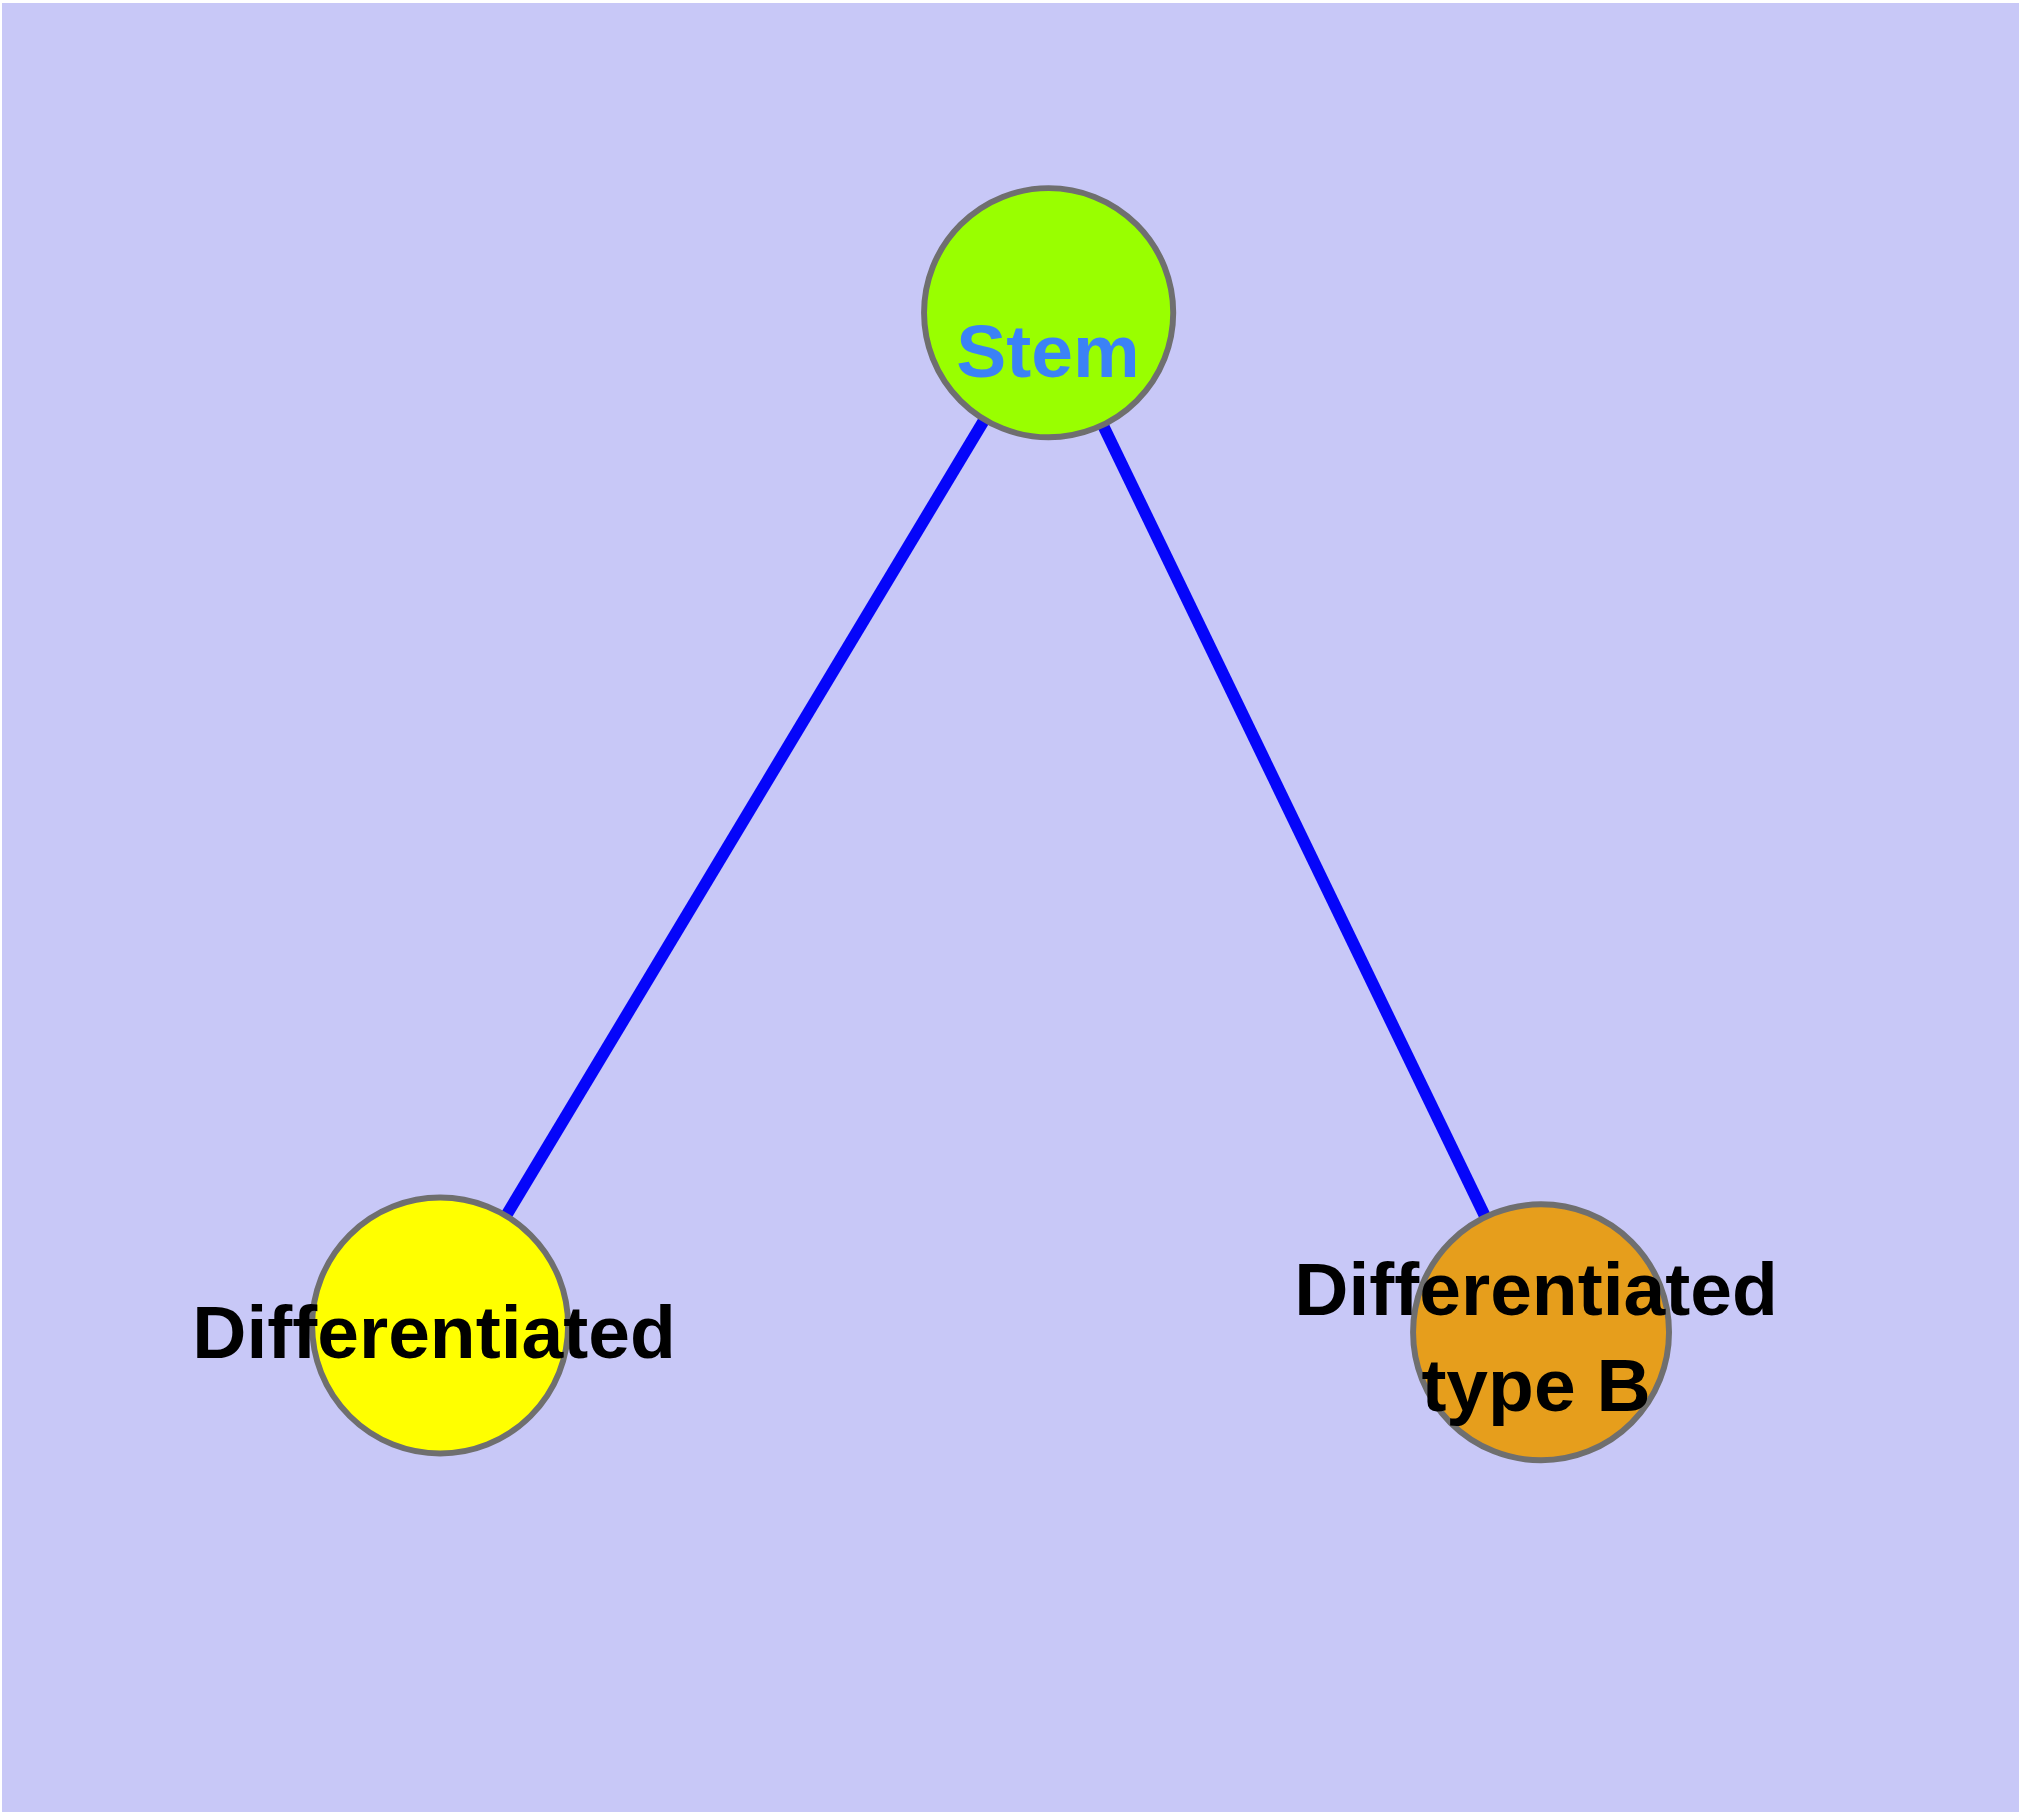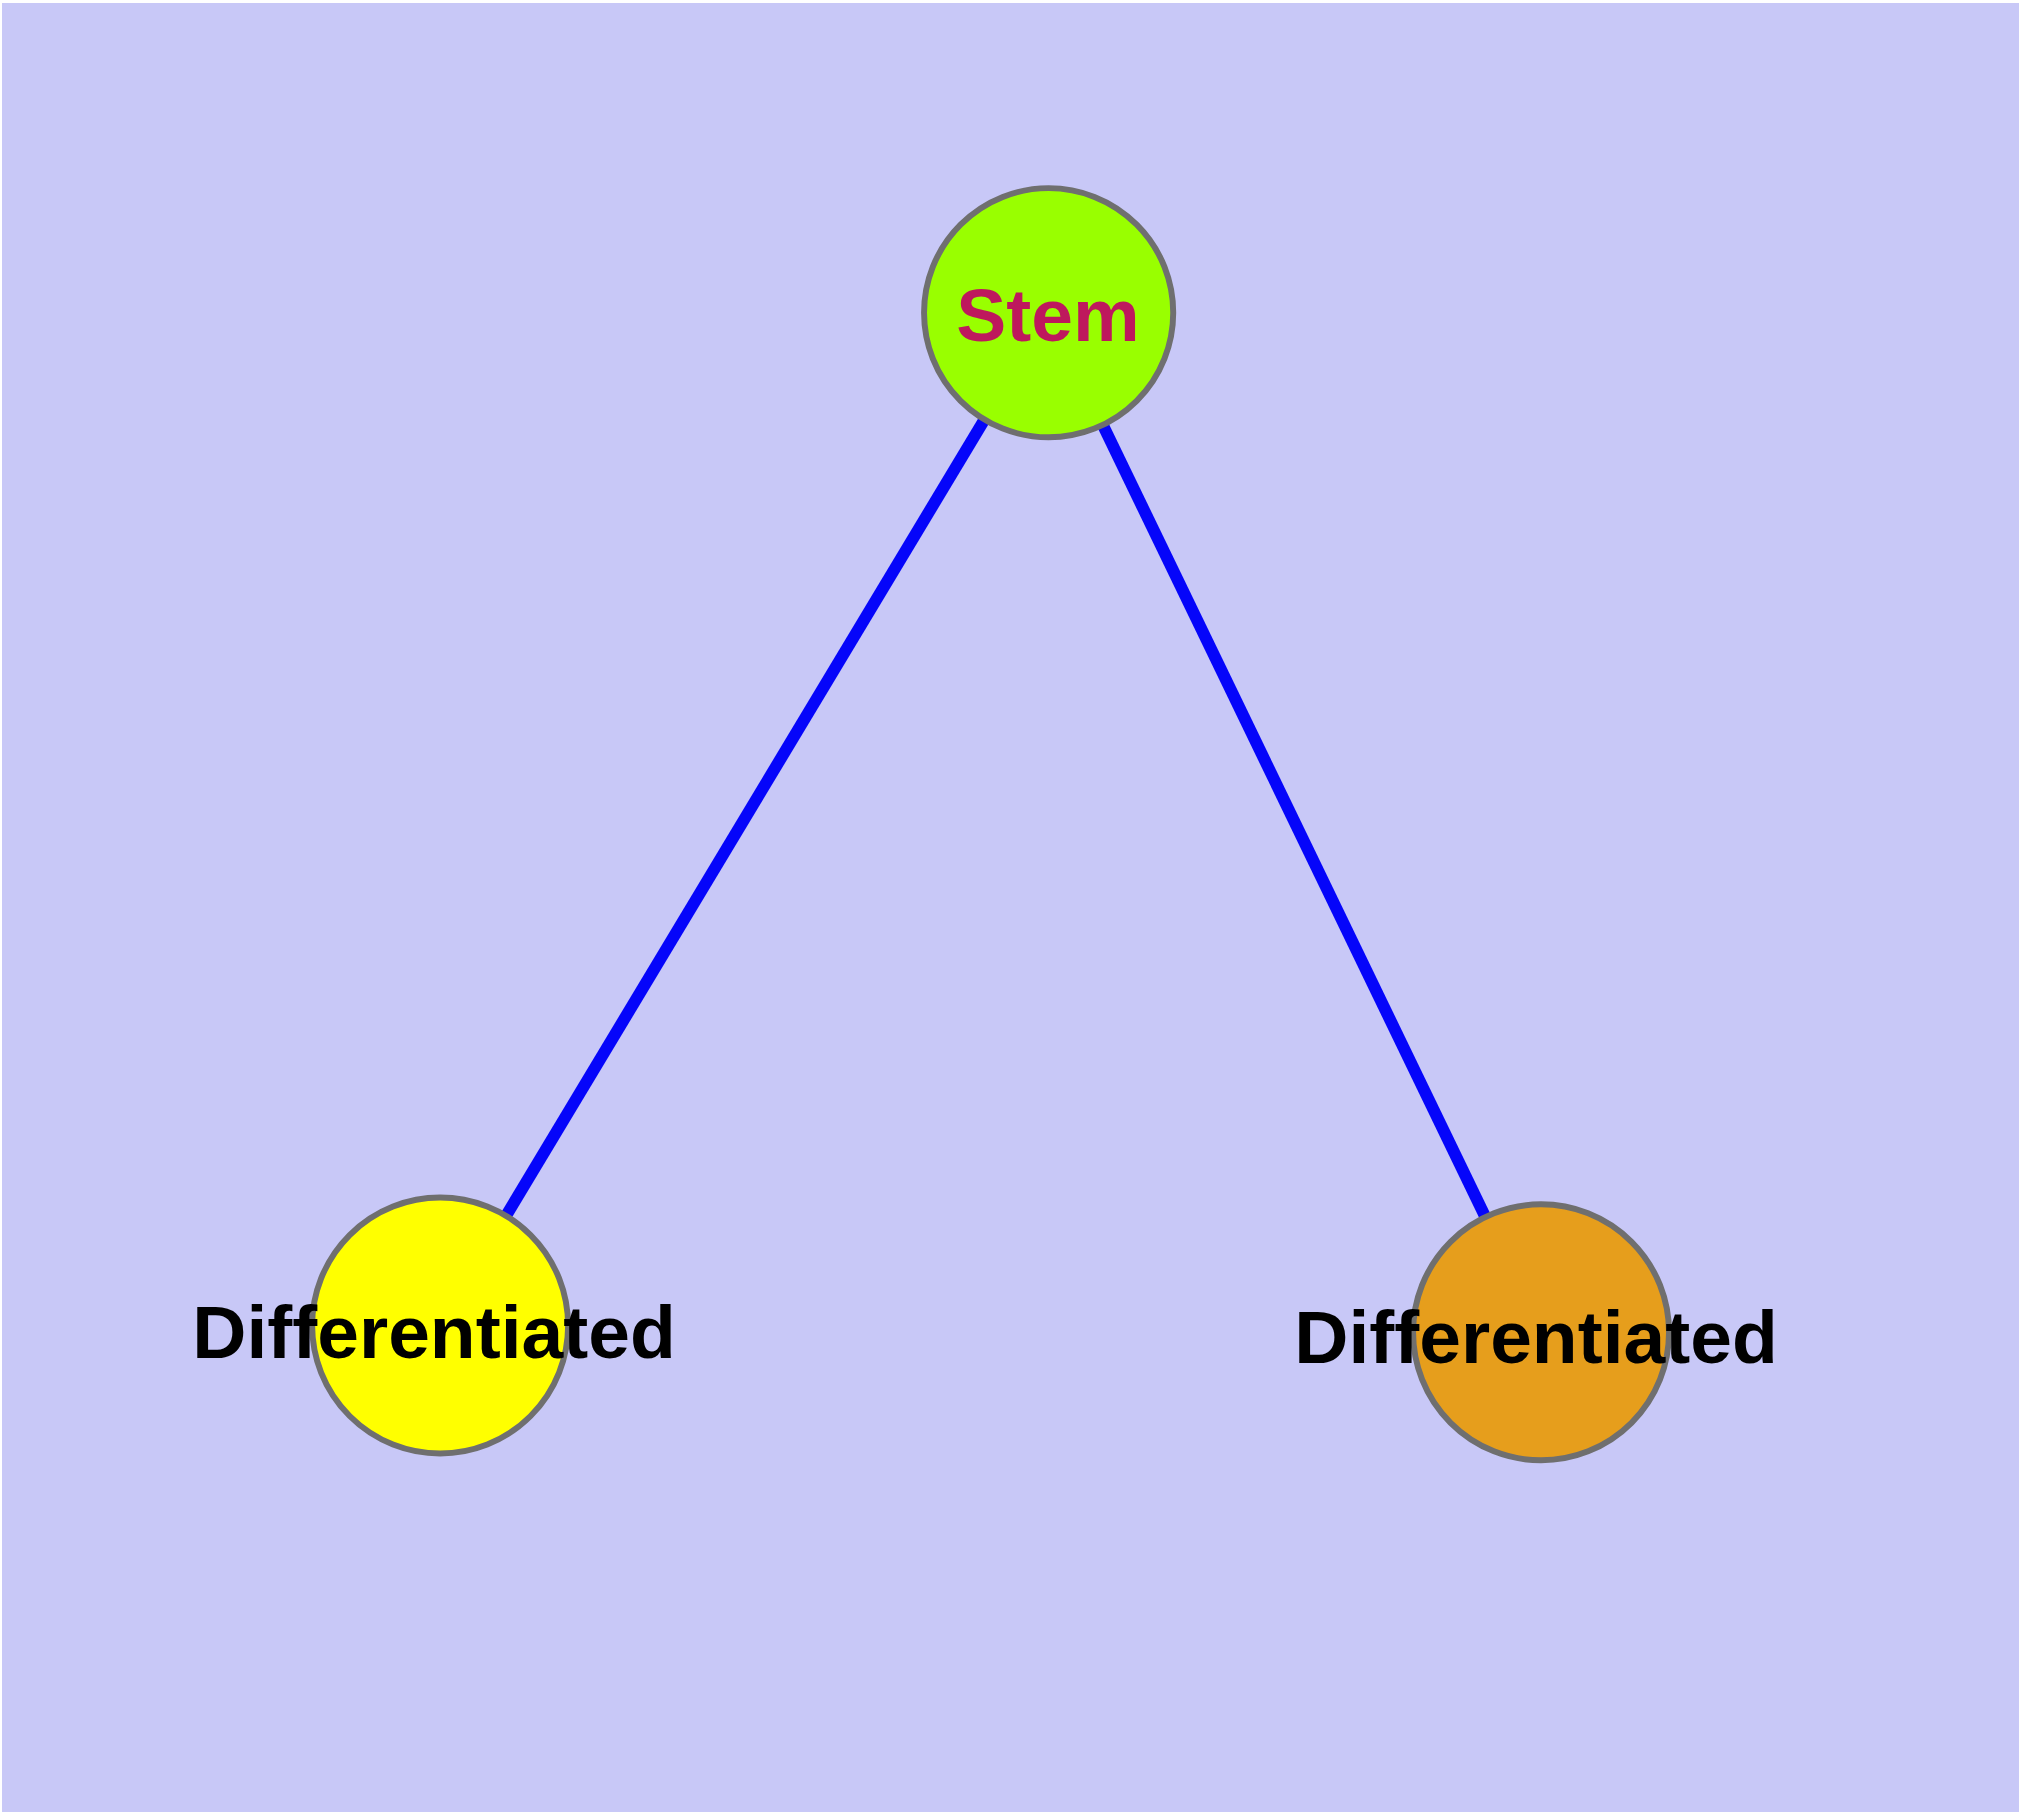--- a/index.html
+++ b/index.html
@@ -63,26 +63,27 @@
 
     <line class="edge" x1="1237" y1="369" x2="1818" y2="1572" style="stroke: rgb(5, 5, 250);"></line>
 
     <circle class="node" cx="1237" cy="369" r="147" style="fill: rgb(153, 255, 0); stroke: rgb(111, 111, 111);"></circle>
 
     <circle class="node" cx="519" cy="1564" r="151" style="fill: rgb(255, 255, 0); stroke: rgb(111, 111, 111);"></circle>
 
     <circle class="node" cx="1818" cy="1572" r="151" style="fill: rgb(230, 158, 28); stroke: rgb(111, 111, 111);"></circle>
   </svg>
 
-  <div class="label label--stem" style="color: #be185d;">
+  <div class="label label--stem" style="color: #3b82f6; margin-top: 36px;">
     <span>Stem</span>
   </div>
 
   <div class="label label--a" style="color: rgb(0, 0, 0);">
     <span>Differentiated</span>
   </div>
 
   <div class="label label--b" style="color: rgb(0, 0, 0);">
     <span>Differentiated</span>
+    <span>type B</span>
   </div>
 
 </div>
 
 
 </body></html>

